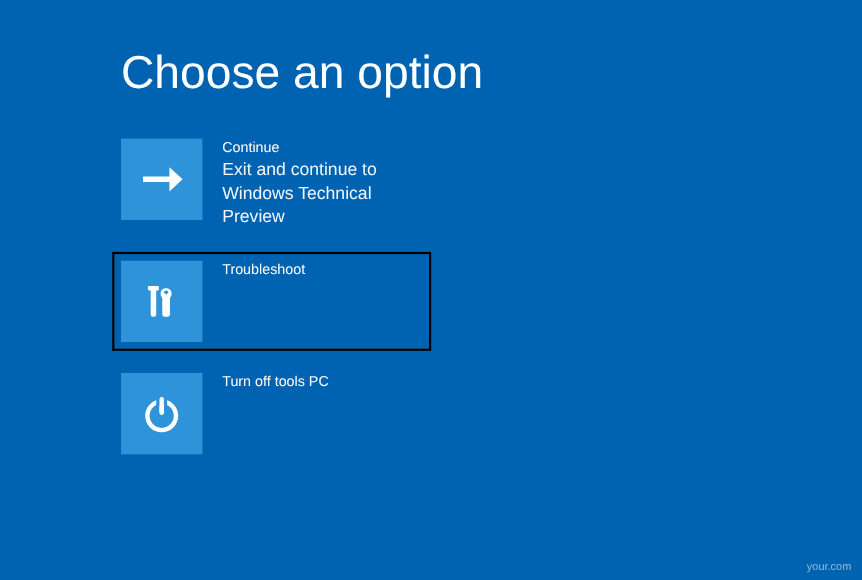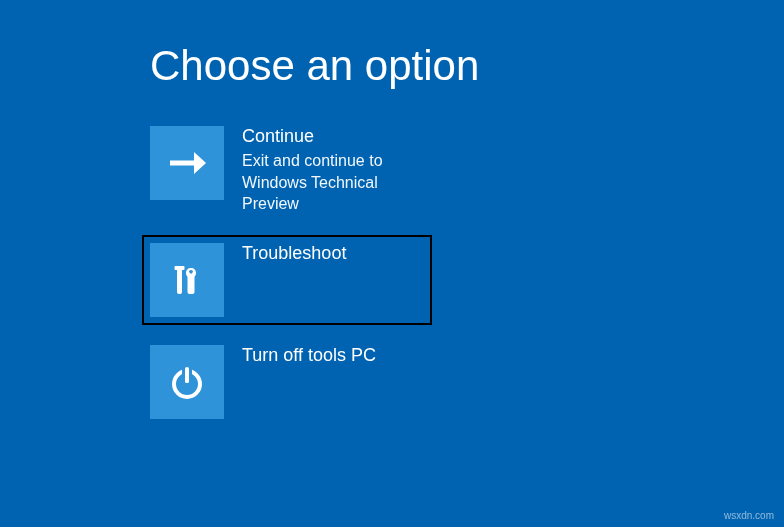--- a/index.html
+++ b/index.html
@@ -11,21 +11,20 @@
       width: 784px;
       height: 527px;
       background-color: #0063b1;
       font-family: 'Segoe UI', 'Segoe UI Light', Tahoma, sans-serif;
       color: #ffffff;
       overflow: hidden;
       position: relative;
     }
     .container {
       padding: 42px 0 0 110px;
-      margin-left: 40px;
     }
     .page-title {
       font-size: 42px;
       font-weight: 300;
       margin-bottom: 36px;
       letter-spacing: 0px;
     }
     .options {
       display: flex;
       flex-direction: column;
@@ -53,21 +52,21 @@
       align-items: center;
       justify-content: center;
       flex-shrink: 0;
     }
     .option-text {
       padding-left: 18px;
       padding-top: 0px;
       max-width: 208px;
     }
     .option-title {
-      font-size: 18px;
+      font-size: 13px;
       font-weight: 400;
       margin-bottom: 3px;
     }
     .option-desc {
       font-size: 16px;
       font-weight: 400;
       line-height: 1.35;
       opacity: 0.95;
     }
     .watermark {
@@ -126,13 +125,13 @@
       </div>
       <div class="option-text">
         <div class="option-title">Turn off tools PC</div>
         <div class="option-desc"></div>
       </div>
     </div>
 
   </div>
 </div>
 
-<div class="watermark">wsxdn.com</div>
+<div class="watermark">your.com</div>
 
 </body></html>

